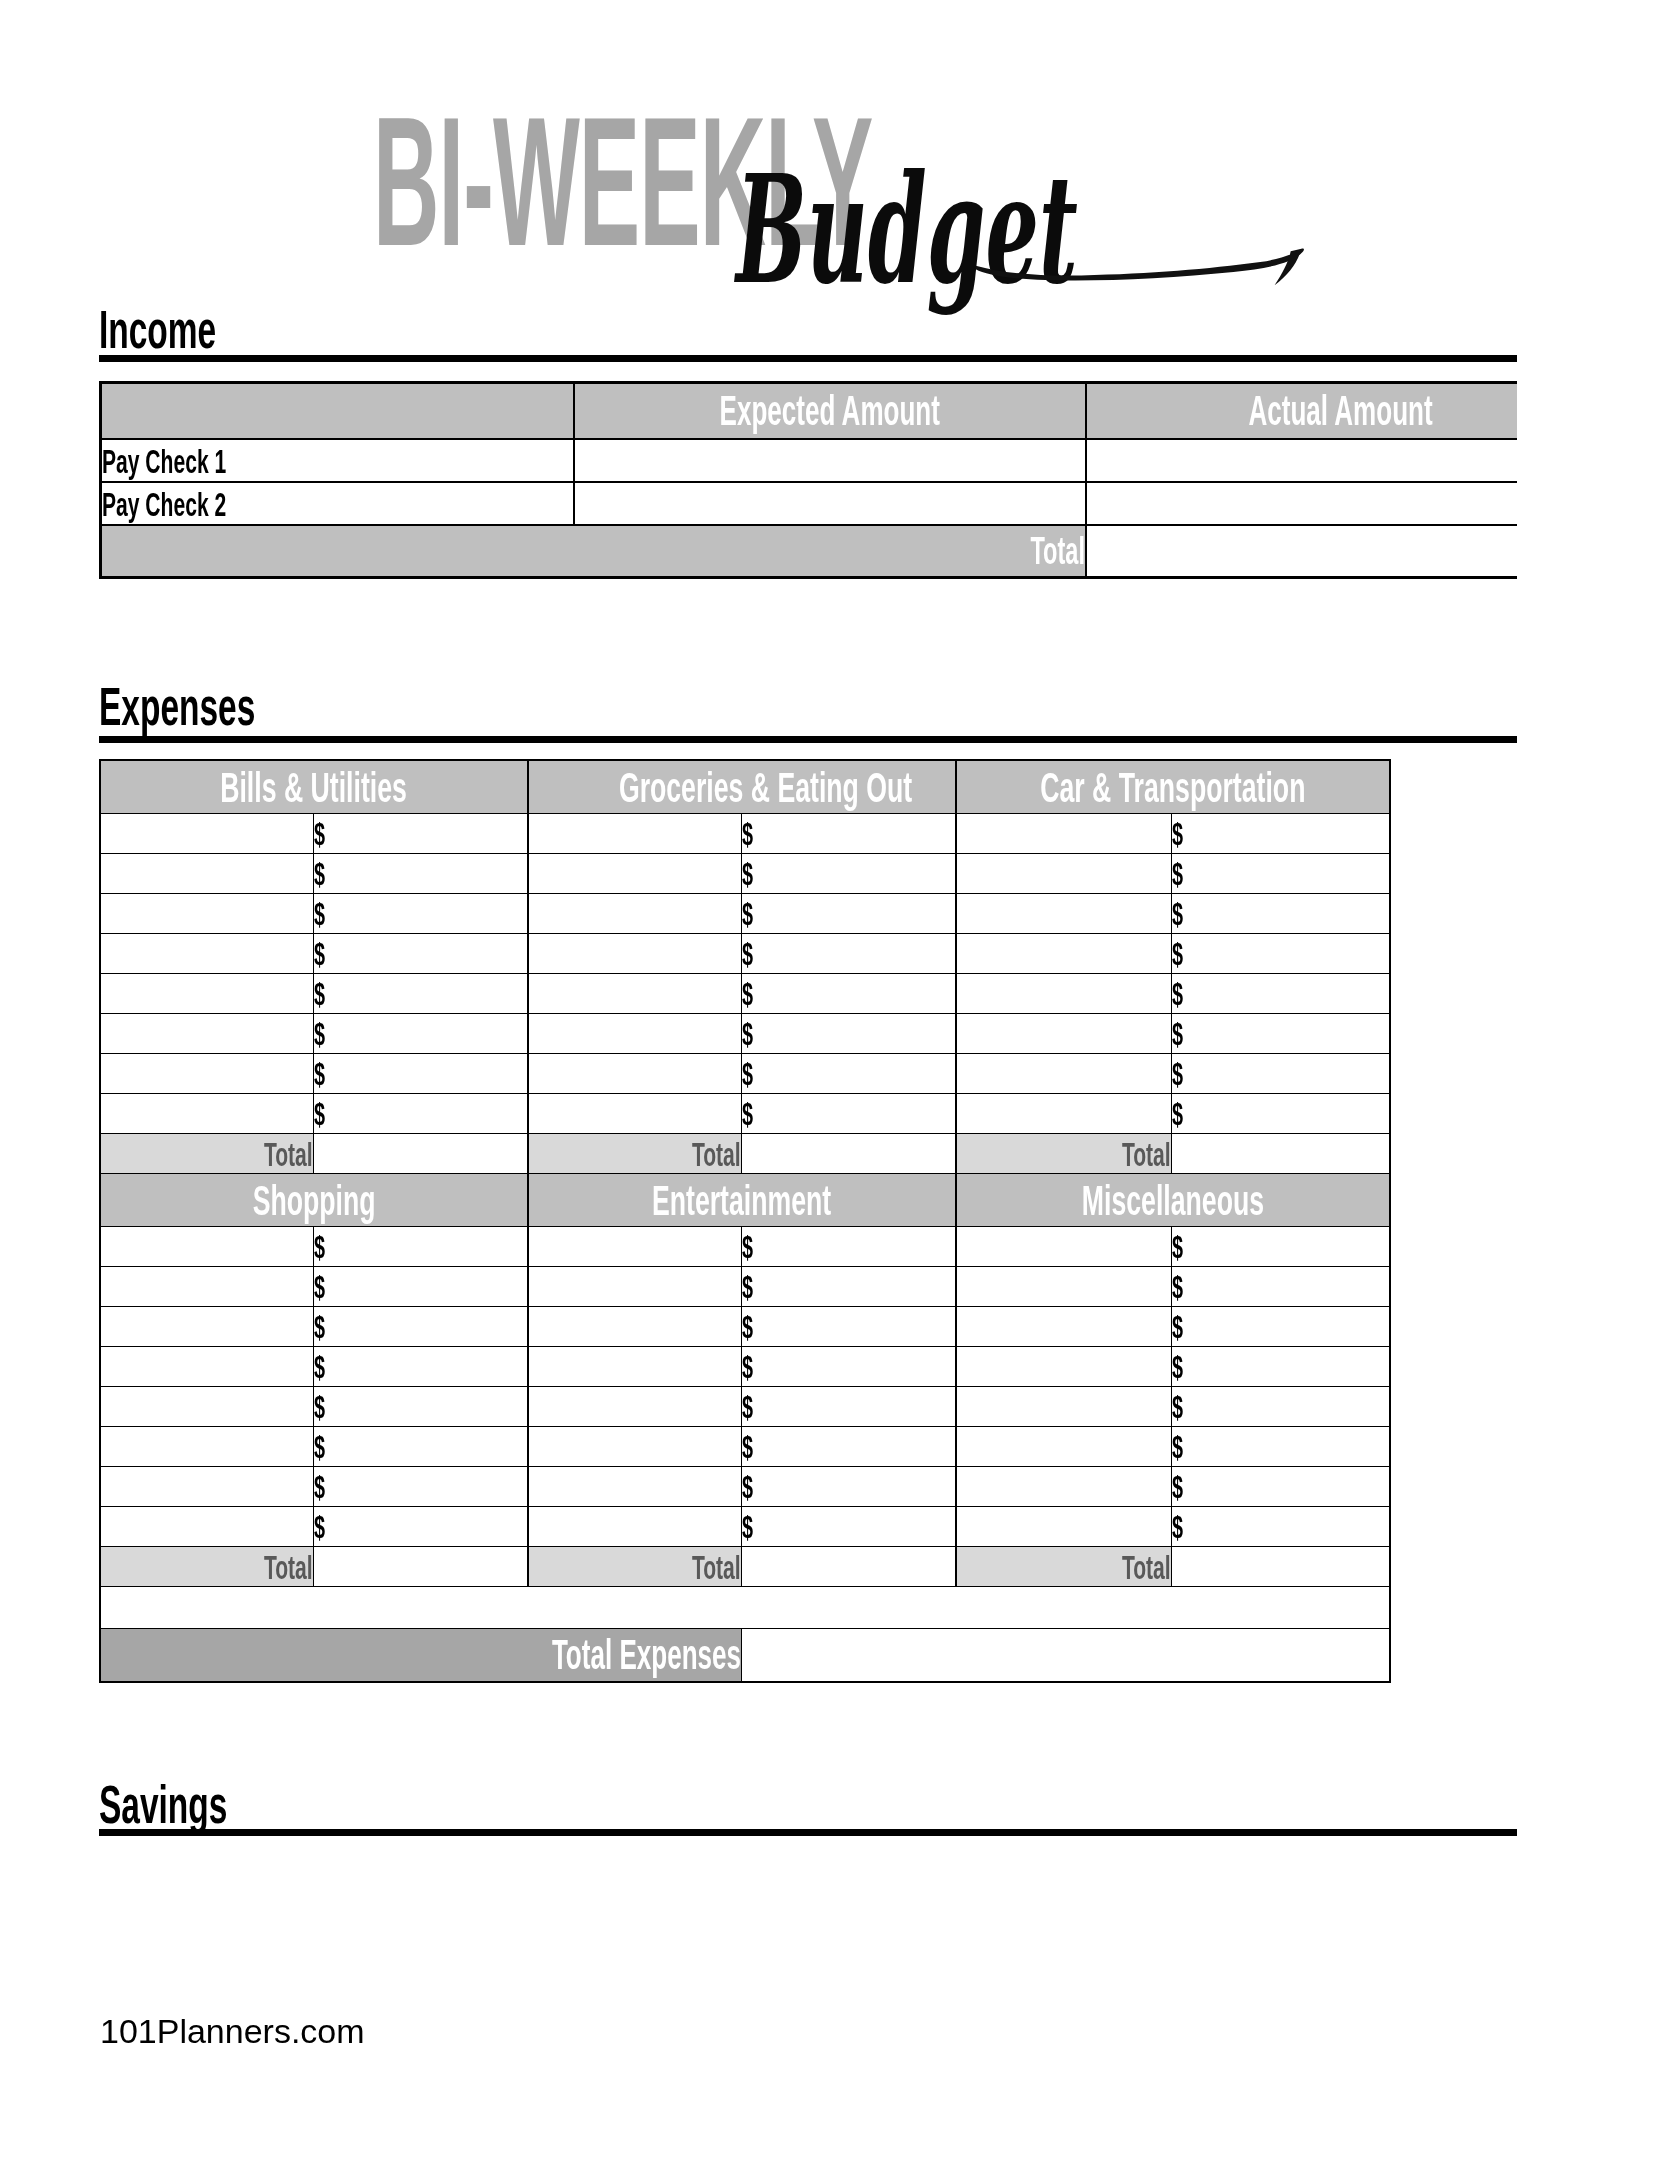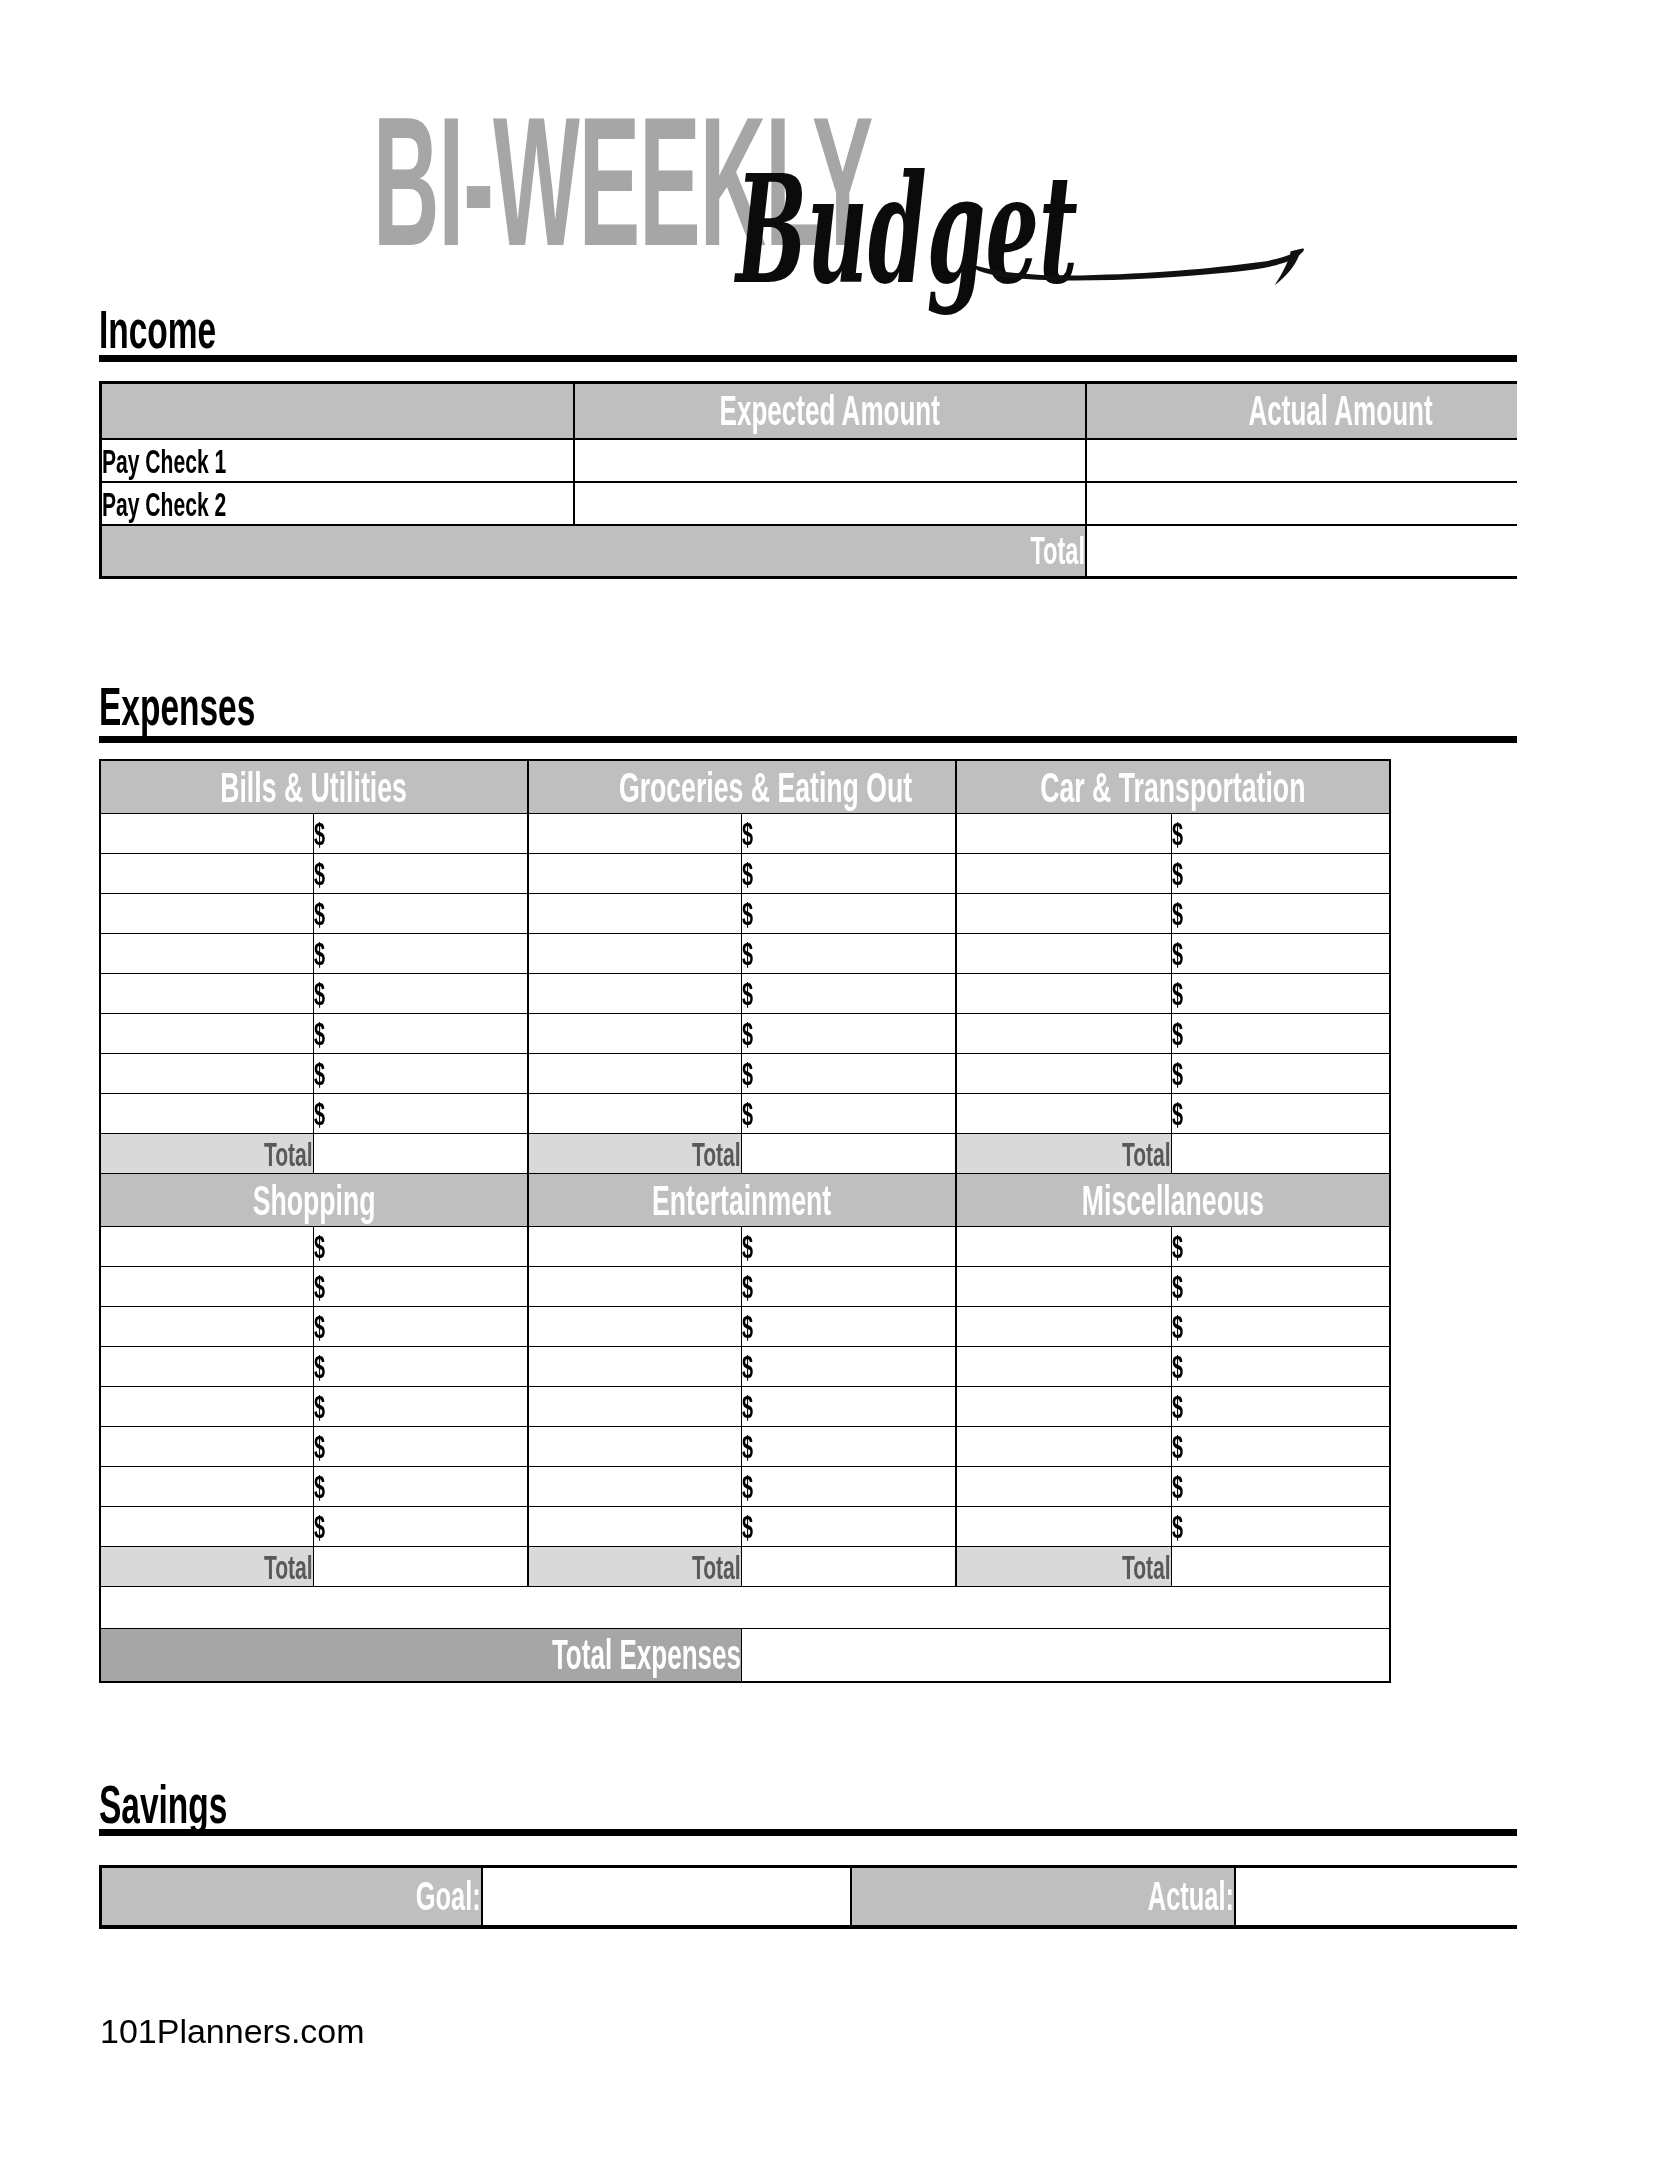--- a/index.html
+++ b/index.html
@@ -305,36 +305,16 @@
           <td colspan="3"></td>
         </tr>
       </tbody>
   </table>
 
   <div class="sec-h" style="top:1777px;">
     <span class="cx cx-l t-heading">Savings</span>
   </div>
   <div class="rule" style="top:1829px;"></div>
 
-  <table id="savings-table">
-    <colgroup>
-        <col style="width:381px">
-        <col style="width:369px">
-        <col style="width:384px">
-        <col style="width:362px">
-      </colgroup>
-    <tbody>
-        <tr>
-      <td class="sv-gray">
-        <span class="cx cx-r t-goal wht">Goal:</span>
-      </td>
-      <td></td>
-      <td class="sv-gray">
-        <span class="cx cx-r t-goal wht">Actual:</span>
-      </td>
-      <td></td>
-    </tr>
-  </tbody>
-    </table>
 
   <div class="footer">101Planners.com</div>
 </div>
 
 
 </body></html>

